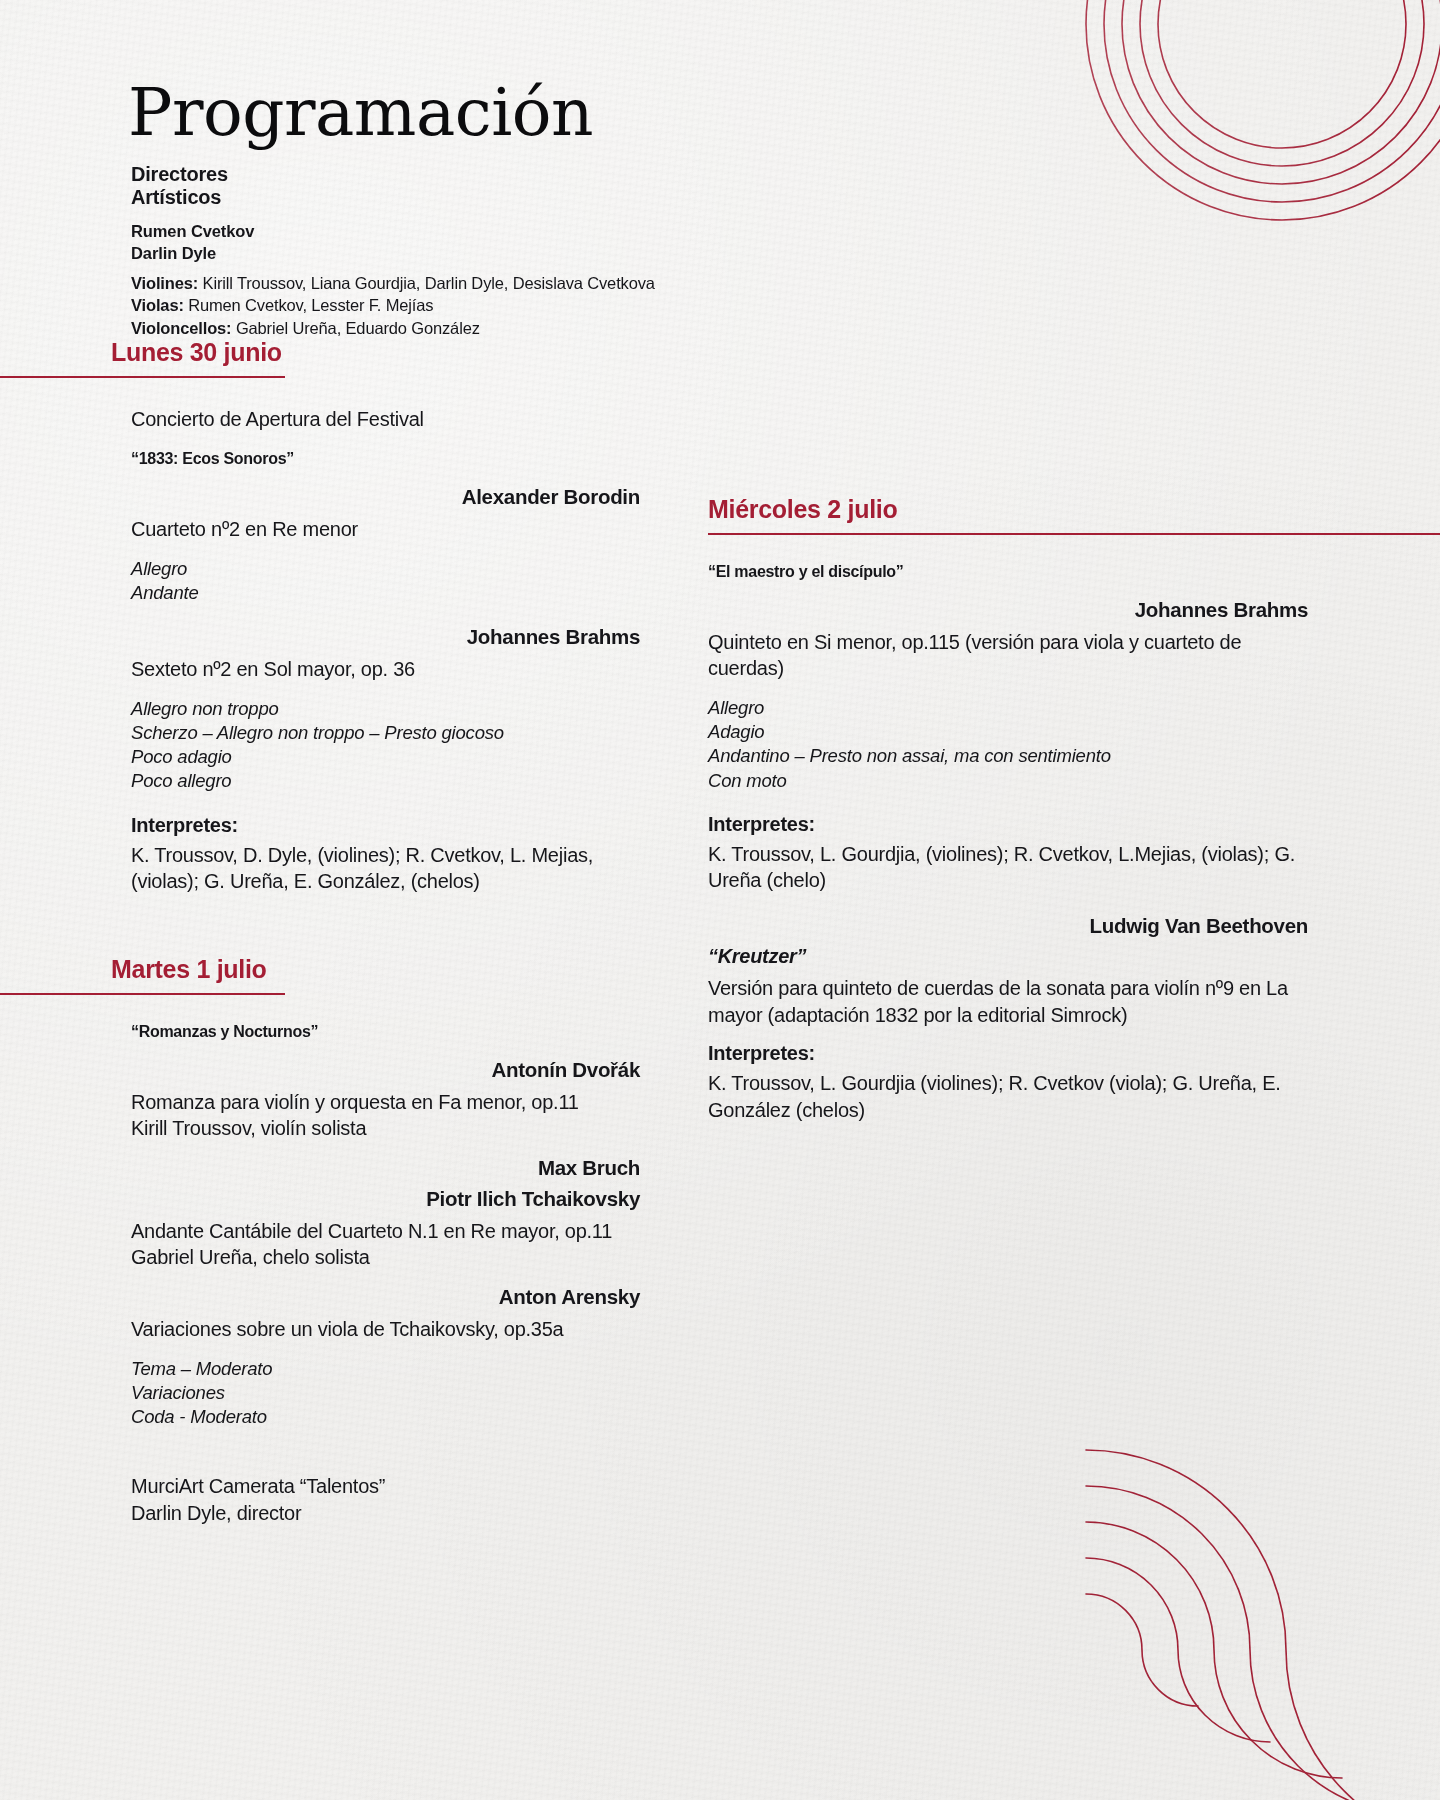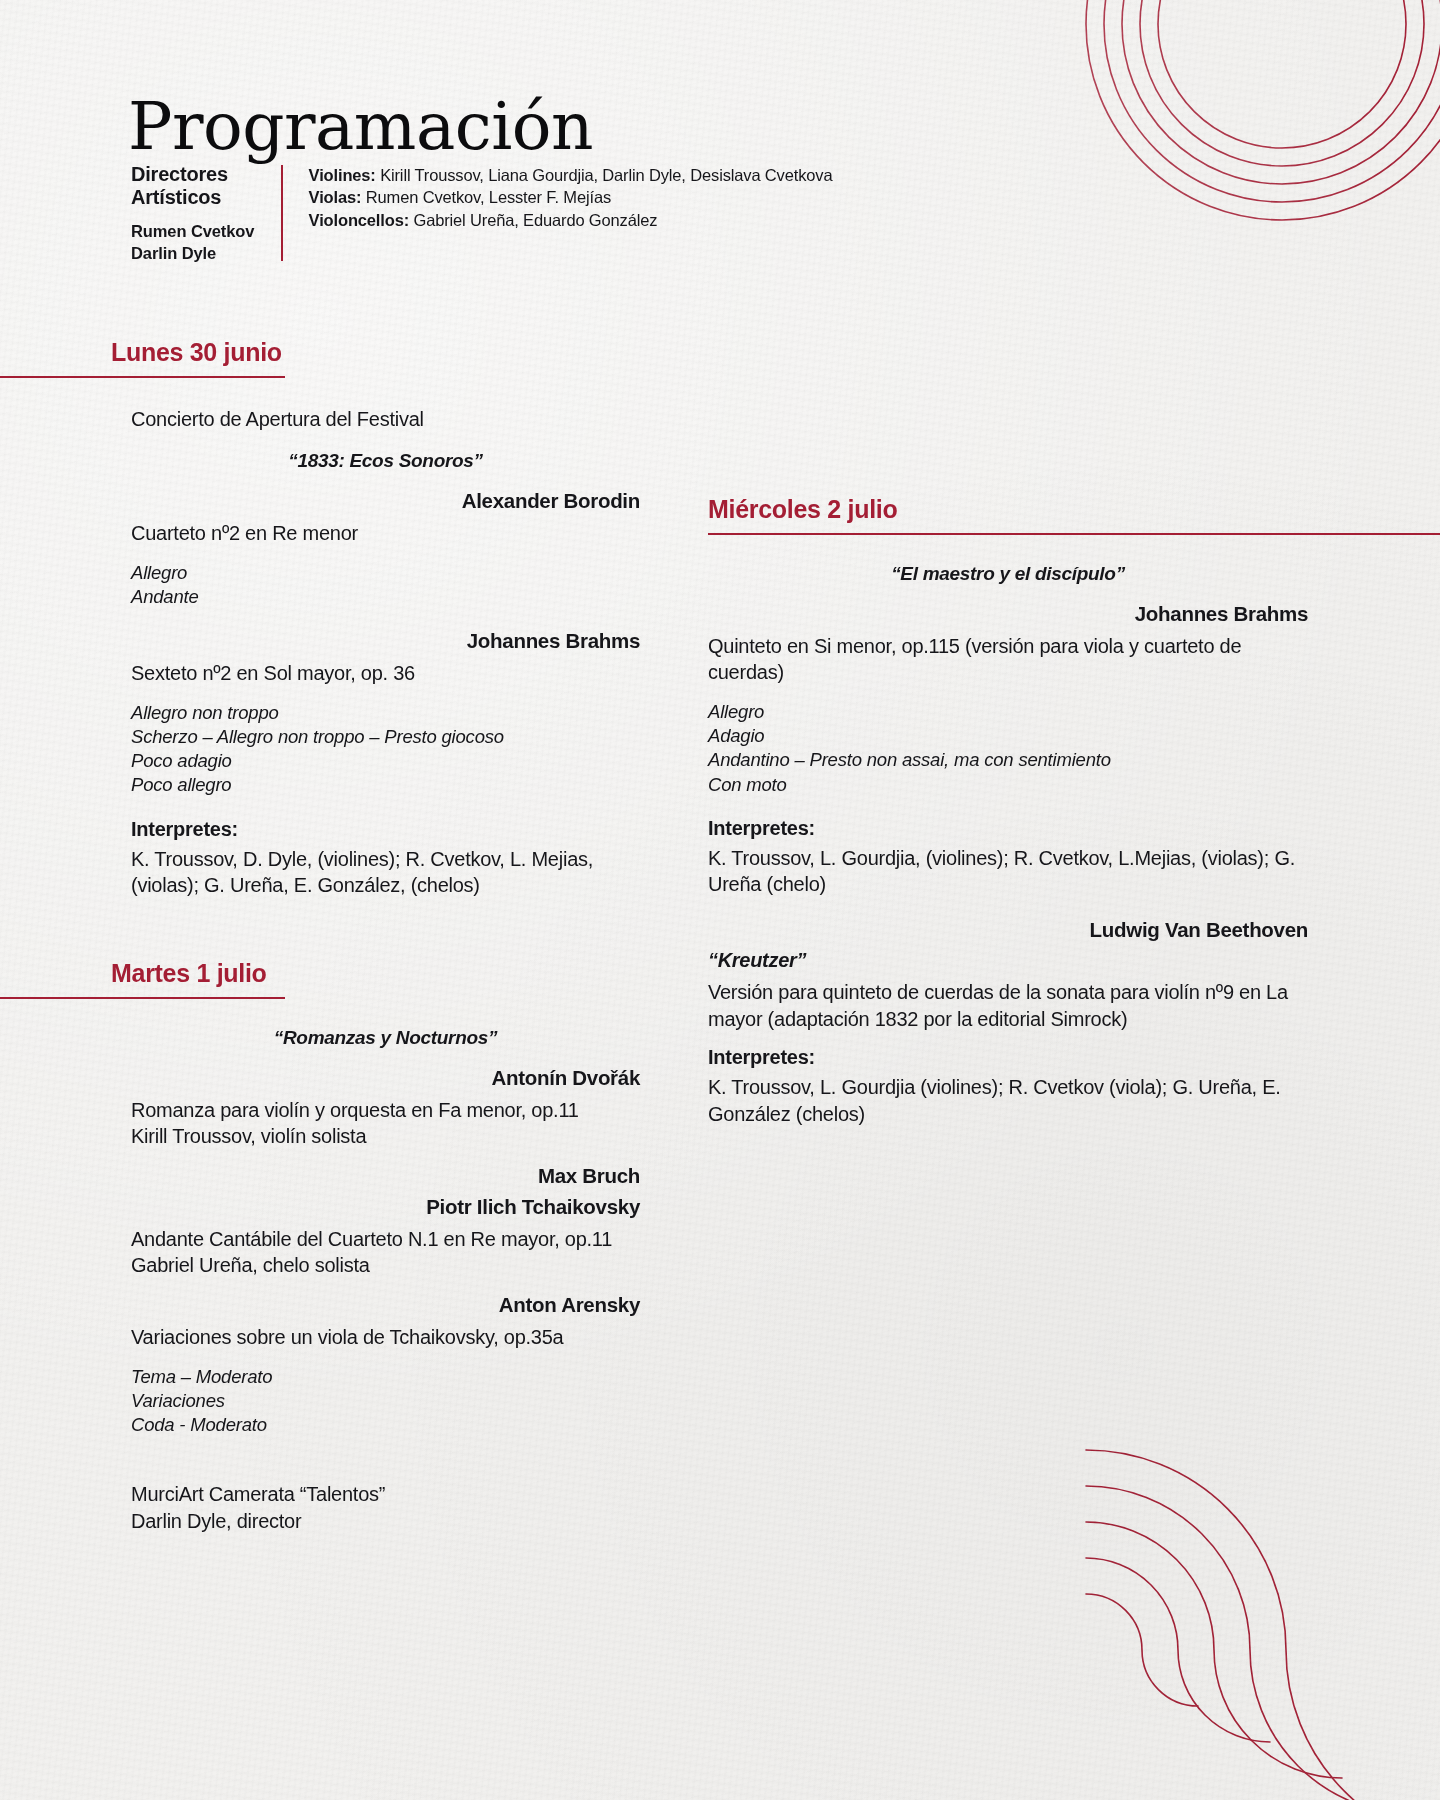--- a/index.html
+++ b/index.html
@@ -30,35 +30,36 @@
     z-index:2;
   }
 
   .arc-decor { position:absolute; z-index:1; pointer-events:none; }
   #arc-top-right { top:-186px; right:-52px; }
   #arc-bottom-right { bottom:-60px; right:-66px; }
 
   
   #page-title {
     position:absolute;
-    left:128px; top:88px;
+    left:128px; top:74px;
     font-family:"DejaVu Serif", serif;
     font-size:66px;
     font-weight:400;
     letter-spacing:-0.5px;
     color:#0c0c0e;
     z-index:3;
     white-space:nowrap;
   }
 
   #credits-block {
     position:absolute;
     left:131px; top:163px;
     display:flex;
     z-index:3;
+    flex-direction:column;
   }
   #directors-col { width:150px; padding-right:12px; }
   #directors-heading {
     font-size:20px; font-weight:bold; line-height:1.17;
     letter-spacing:-0.2px;
   }
   #directors-names {
     margin-top:11px;
     font-size:16.5px; font-weight:bold; line-height:1.33;
     letter-spacing:-0.1px;
@@ -113,24 +114,23 @@
   #col-right .day-rule { width:746px; }
 
   .day-body { padding-top:28px; }
   #col-left .day-body { padding-left:131px; padding-right:40px; }
 
   .line-plain {
     font-size:20px; line-height:1.32; letter-spacing:-0.25px;
     margin-bottom:18px;
   }
   .line-theme {
-    font-size:19px; font-weight:bold; font-style:italic;
+    font-size:16px; font-weight:bold; 
     letter-spacing:-0.3px;
     margin-bottom:17px;
-    text-align:center;
   }
   .composer {
     font-size:20.5px; font-weight:bold;
     letter-spacing:-0.3px;
     margin-bottom:7px;
     text-align:right;
   }
   .composer-sub {
     font-size:20px; font-weight:bold; font-style:italic;
     letter-spacing:-0.3px;

